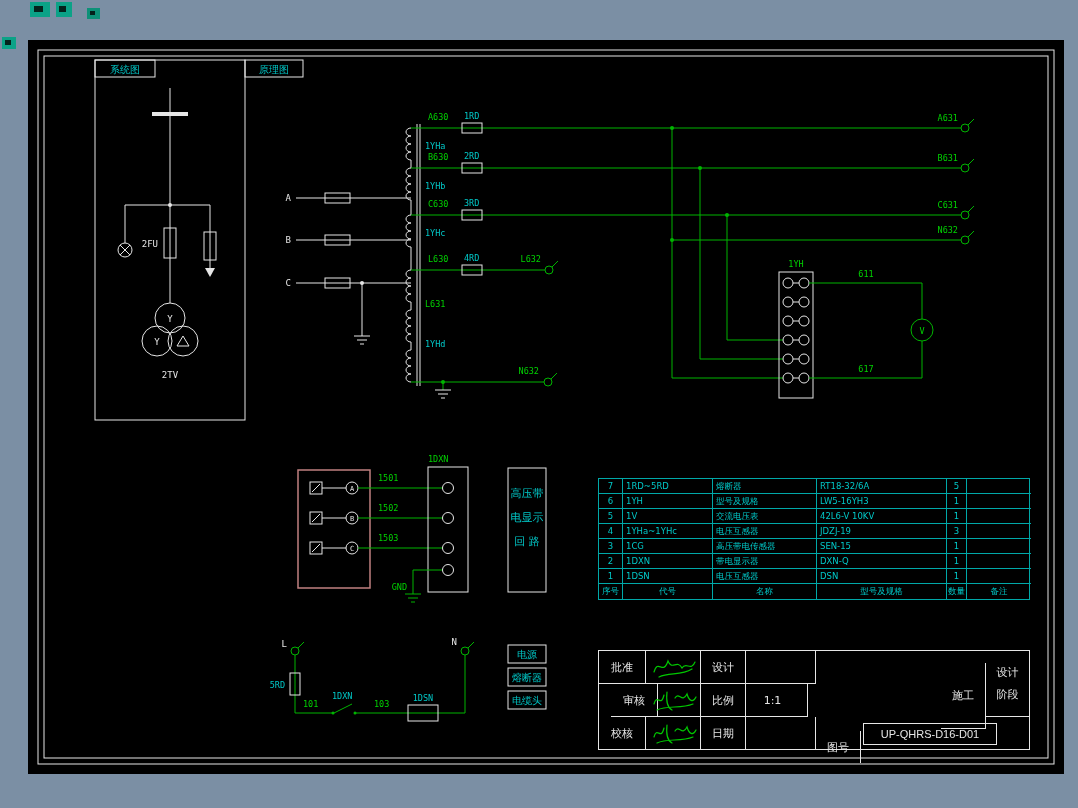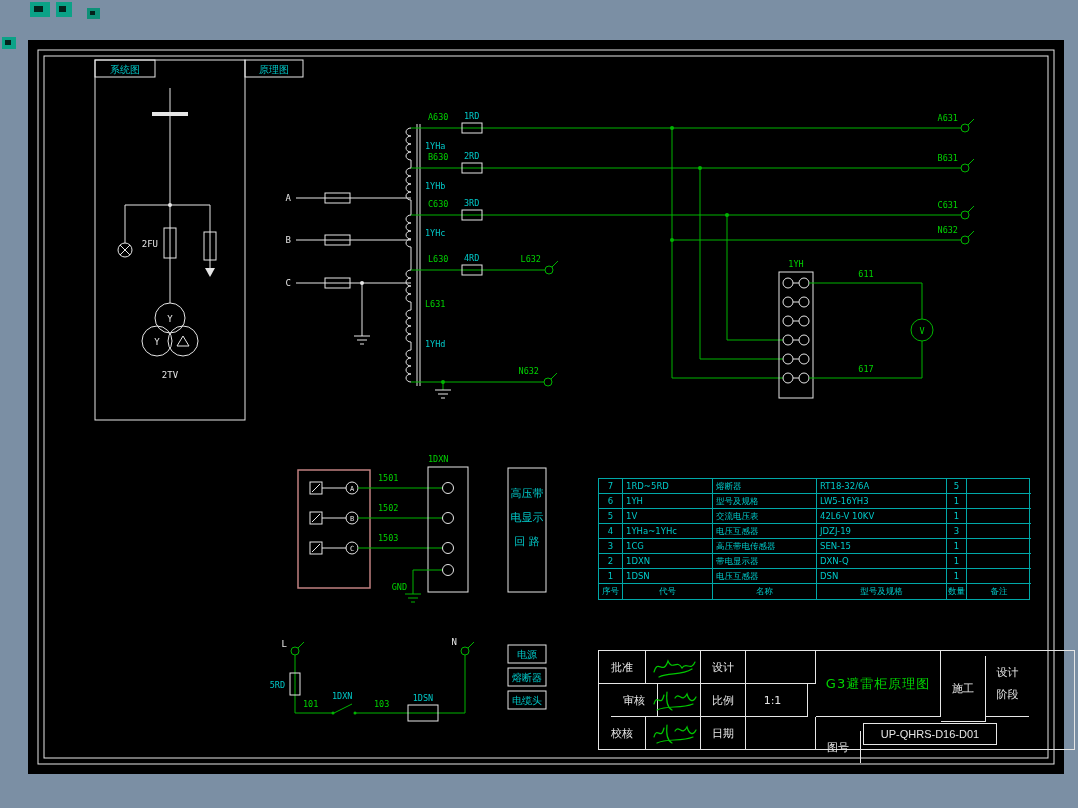--- a/index.html
+++ b/index.html
@@ -24,21 +24,21 @@
   
   .ptable{position:absolute;left:598px;top:478px;width:432px;border:1px solid #00a8a8;display:grid;
           grid-template-columns:24px 90px 104px 130px 20px 64px;grid-auto-rows:15px;background:transparent}
   .prow{display:contents}
   .pc{border-right:1px solid #00a8a8;border-bottom:1px solid #00a8a8;color:#00c8c8;font-size:8.5px;
       line-height:14px;padding:0 3px;white-space:nowrap;overflow:hidden}
   .pc.cen{text-align:center;padding:0}
   .pc.nr{border-right:none}
   .pc.nb{border-bottom:none}
   
-  .tblock{position:absolute;left:598px;top:650px;width:477px;height:100px;border:1px solid #e6e6e6}
+  .tblock{position:absolute;left:598px;top:650px;width:432px;height:100px;border:1px solid #e6e6e6}
   .tbc{position:absolute;display:flex;align-items:center;justify-content:center;color:#e6e6e6;font-size:11px;overflow:hidden}
   .br{border-right:1px solid #e6e6e6}
   .bb{border-bottom:1px solid #e6e6e6}
   .tbtitle{color:#00d200;font-size:13px;letter-spacing:1px}
   .stagecol{flex-direction:column;gap:7px}
   .dwgbox{position:absolute;left:264px;top:72px;width:134px;height:22px;border:1px solid #e6e6e6;display:flex;
           align-items:center;justify-content:center;color:#e6e6e6;font-size:11px;font-family:Liberation Sans, sans-serif}
   .sigp{stroke:#00c800;fill:none;stroke-width:1.2;stroke-linecap:round}
 </style>
 </head>
@@ -395,22 +395,21 @@
     <div class="tbc br bb" style="left:139px;top:33px;width:70px;height:33px">1:1</div>
     <div class="tbc br" style="left:0;top:66px;width:47px;height:32px">校核</div>
     <div class="tbc br" style="left:47px;top:66px;width:55px;height:32px">
       <svg width="53" height="31">
         <path class="sigp" d="M7,19 C10,8 14,23 17,10 M20,7 C19,16 21,23 25,25 M28,13 C32,6 35,19 40,9 C42,16 46,18 49,12"></path>
         <path class="sigp" d="M10,25 C20,20 34,24 46,19"></path>
       </svg>
     </div>
     <div class="tbc br" style="left:102px;top:66px;width:45px;height:32px">日期</div>
     <div class="tbc br" style="left:147px;top:66px;width:70px;height:32px"></div>
-    <div class="tbc br bb tbtitle" style="left:217px;top:0;width:125px;height:66px">G3避雷柜原理图</div>
-    <div class="tbc br bb" style="left:342px;top:5px;width:45px;height:66px">施工</div>
+    <div class="tbc br bb" style="left:342px;top:12px;width:45px;height:66px">施工</div>
     <div class="tbc bb stagecol" style="left:387px;top:0;width:43px;height:66px">
       <span>设计</span>
       <span>阶段</span>
     </div>
     <div class="tbc br" style="left:217px;top:80px;width:45px;height:32px">图号</div>
     <div class="dwgbox">UP-QHRS-D16-D01</div>
   </div>
 
 </div>
 

